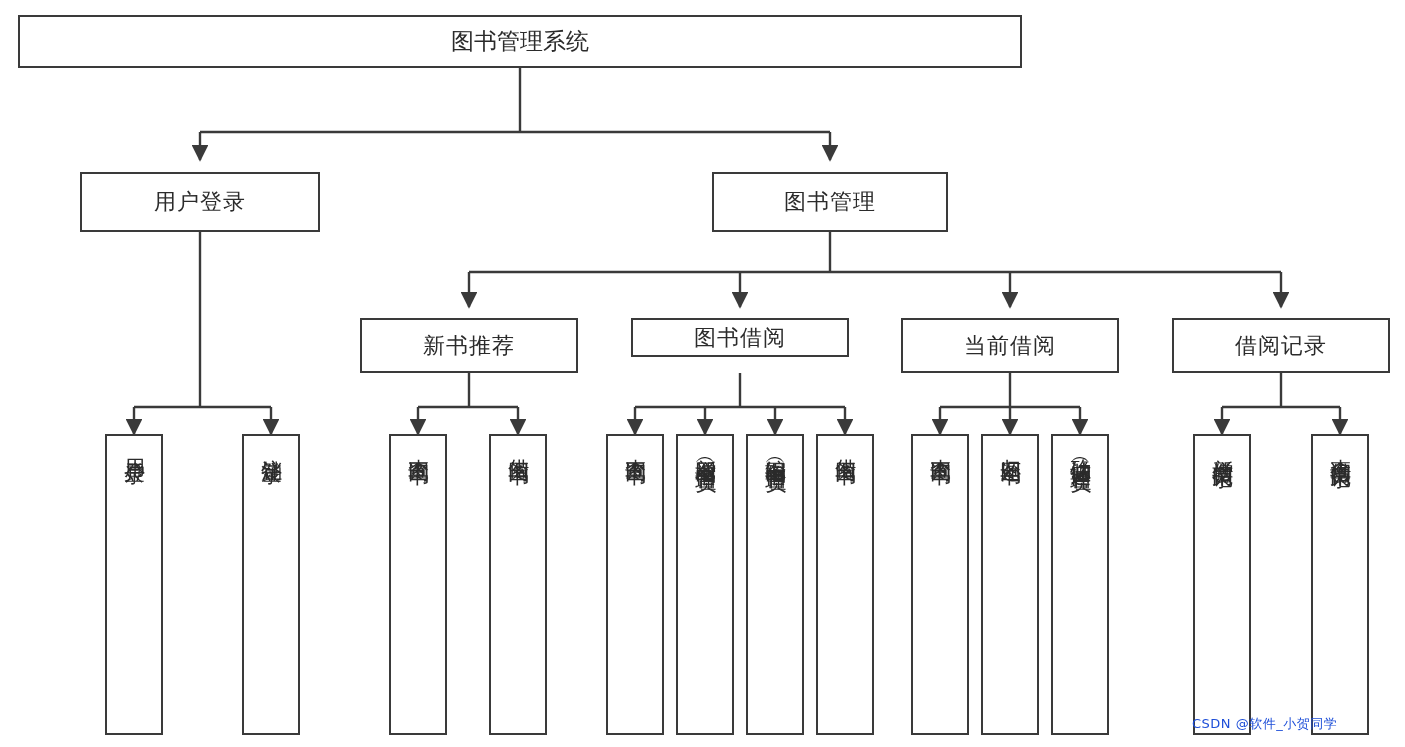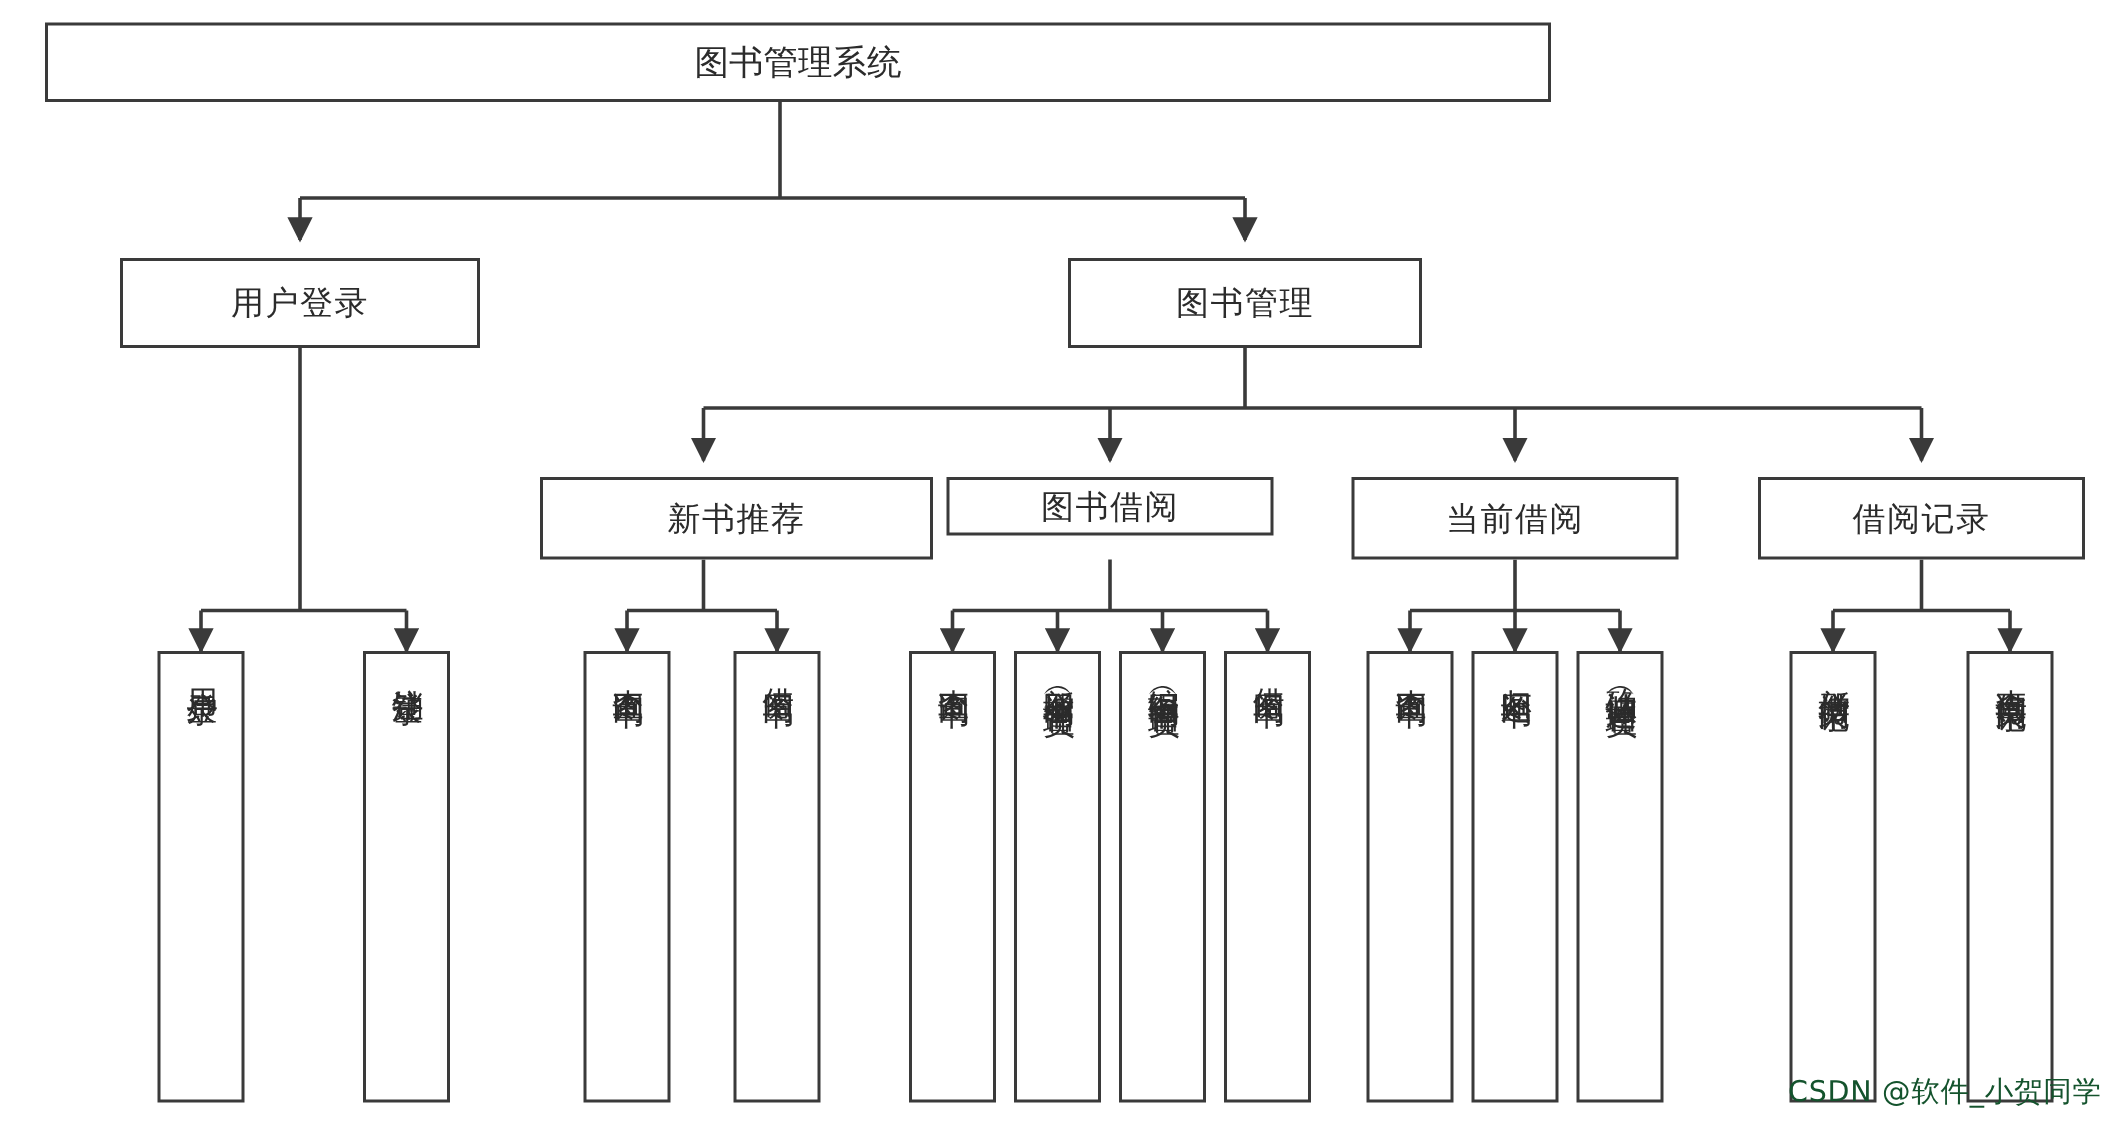--- a/index.html
+++ b/index.html
@@ -35,40 +35,39 @@
     align-items: center;
     justify-content: center;
     color: #2b2b2b;
   }
   .node.h {
     font-size: 22px;
     letter-spacing: 1px;
   }
   .node.root {
     font-size: 23px;
-    margin-left: 12px;
   }
   .node.leaf {
     padding: 6px 2px;
     align-items: flex-start;
     justify-content: center;
   }
   .vtext {
     writing-mode: vertical-rl;
     text-orientation: upright;
     font-size: 21px;
     line-height: 1.12;
     letter-spacing: 2px;
     white-space: nowrap;
     color: #2b2b2b;
   }
   .watermark {
     position: absolute;
-    font-size: 19px;
-    color: #14532d;
+    font-size: 13px;
+    color: #1d4ed8;
     letter-spacing: 0.5px;
     white-space: nowrap;
   }
 </style>
 </head>
 <body>
 
 <div id="canvas">
 
   <svg id="edges" viewBox="0 0 1405 747">
@@ -125,21 +124,21 @@
     <span>图书管理系统</span>
   </div>
 
   <div class="node h" style="left:80px; top:172px; width:240px; height:60px;">
     <span>用户登录</span>
   </div>
   <div class="node h" style="left:712px; top:172px; width:236px; height:60px;align-items:center;">
     <span>图书管理</span>
   </div>
 
-  <div class="node h" style="left:360px; top:318px; width:262px; height:55px;justify-content:center;">
+  <div class="node h" style="left:360px; top:318px; width:218px; height:55px;justify-content:center;">
     <span>新书推荐</span>
   </div>
   <div class="node h" style="left:631px; top:318px; width:218px; height:39px;">
     <span>图书借阅</span>
   </div>
   <div class="node h" style="left:1172px; top:318px; width:218px; height:55px;">
     <span>借阅记录</span>
   </div>
   <div class="node h" style="left:901px; top:318px; width:218px; height:55px;">
     <span>当前借阅</span>

